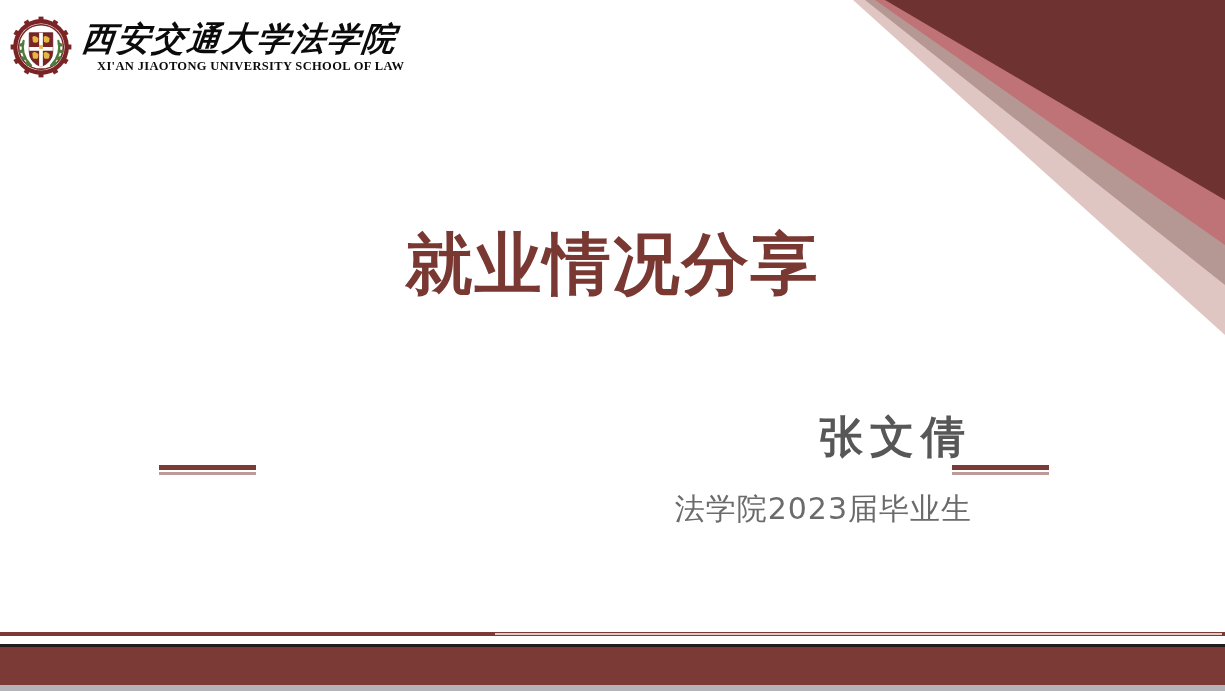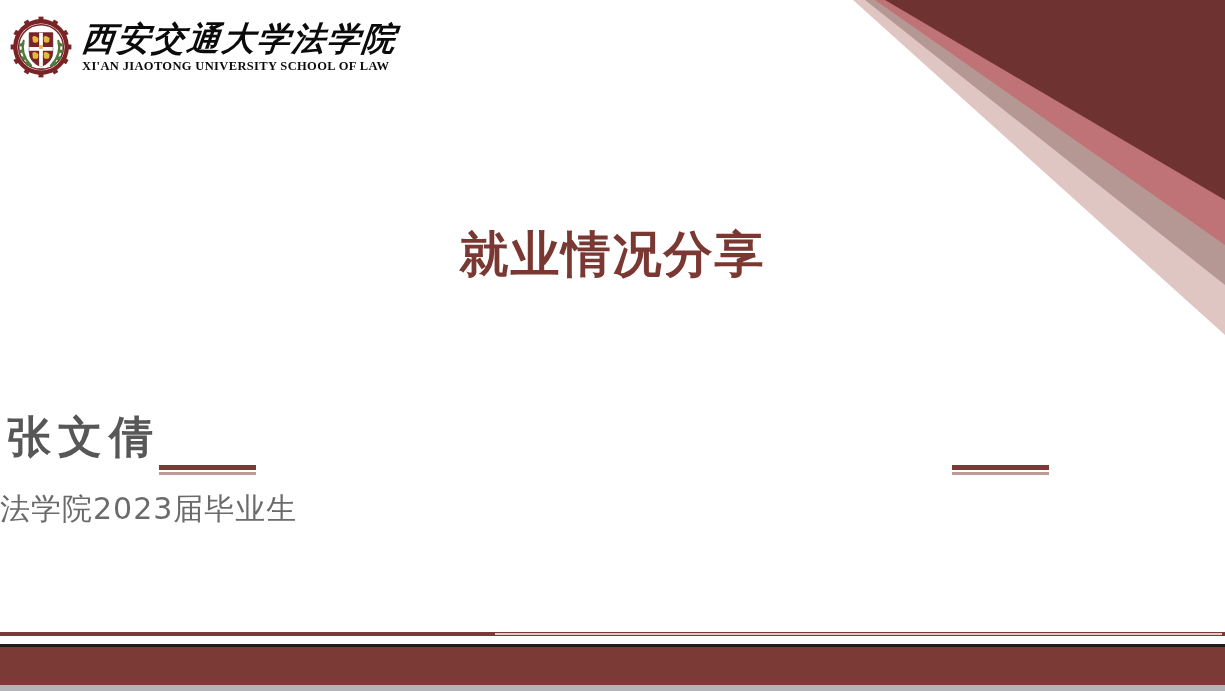--- a/index.html
+++ b/index.html
@@ -62,46 +62,47 @@
   }
   .logo-en {
     font-family: "Liberation Serif", serif;
     font-size: 12.5px;
     font-weight: 700;
     letter-spacing: 0.35px;
     color: #0b0b0b;
     line-height: 1.1;
     margin-top: 3px;
     white-space: nowrap;
+    margin-left: 15px;
   }
 
   
   .title-block {
     position: absolute;
     top: 228px;
     left: 0;
     width: 1225px;
     text-align: center;
   }
   .slide-title {
     font-family: "DejaVu Sans", sans-serif;
-    font-size: 49px;
+    font-size: 67px;
     font-weight: 700;
     color: #7a3832;
     letter-spacing: 2px;
     line-height: 1.1;
   }
 
   
   .presenter-block {
     position: absolute;
     top: 412px;
     left: 0;
     width: 972px;
-    text-align: left;
+    text-align: right;
   }
   .presenter-name {
     font-family: "DejaVu Sans", sans-serif;
     font-size: 44px;
     font-weight: 700;
     color: #575757;
     letter-spacing: 7px;
     line-height: 1.15;
     text-indent: 7px;
   }

